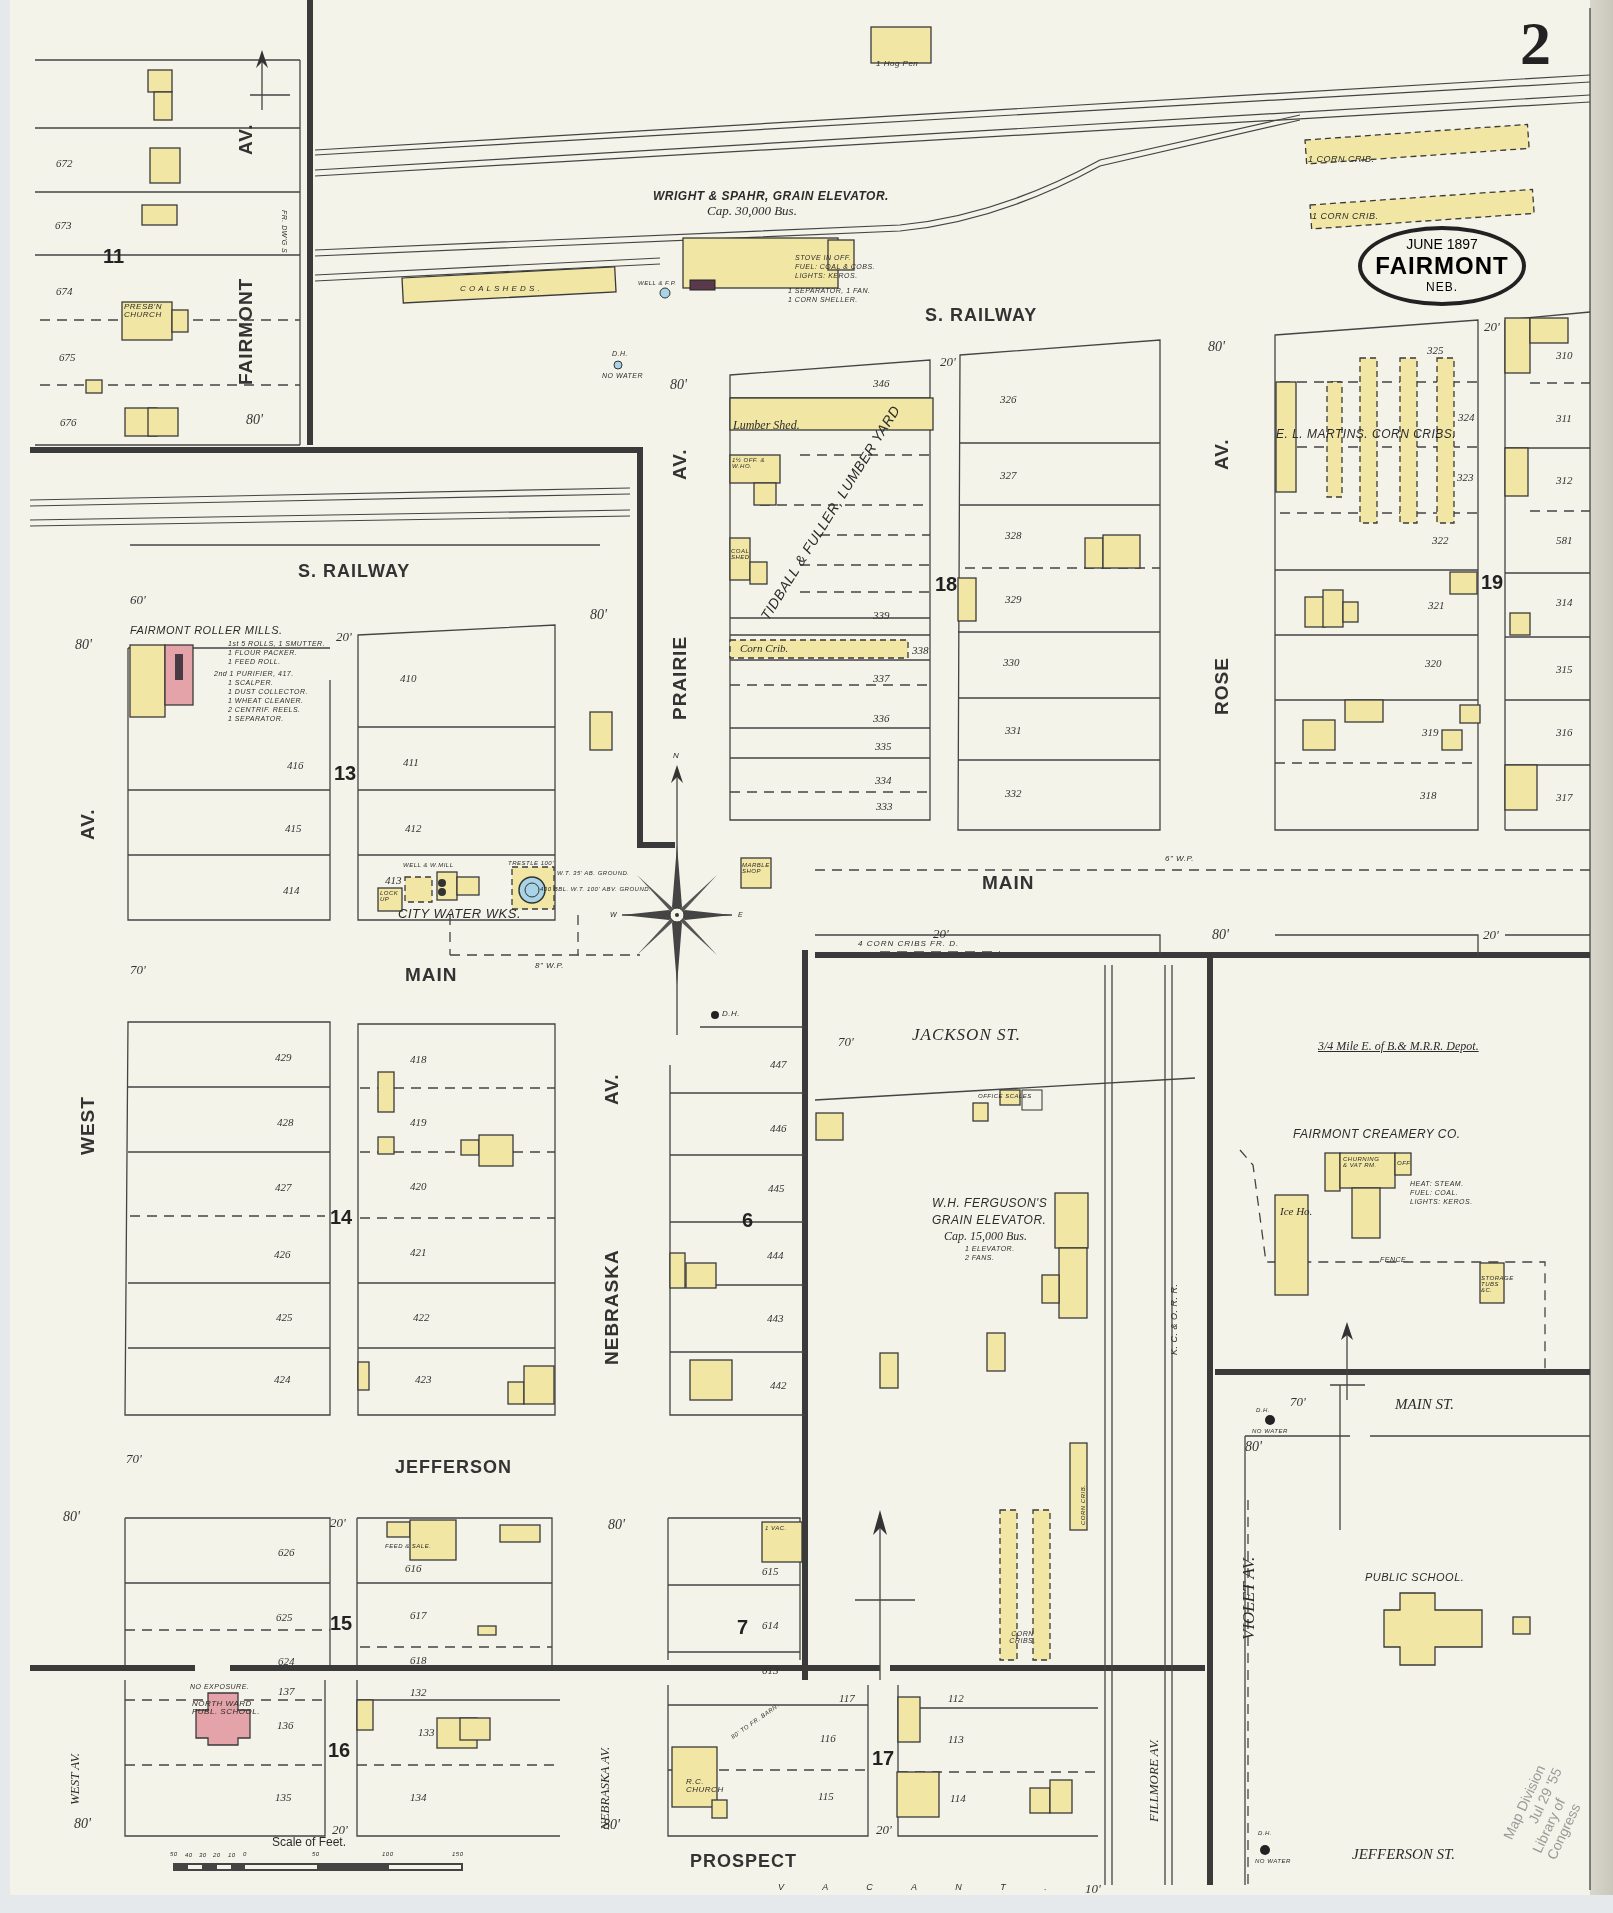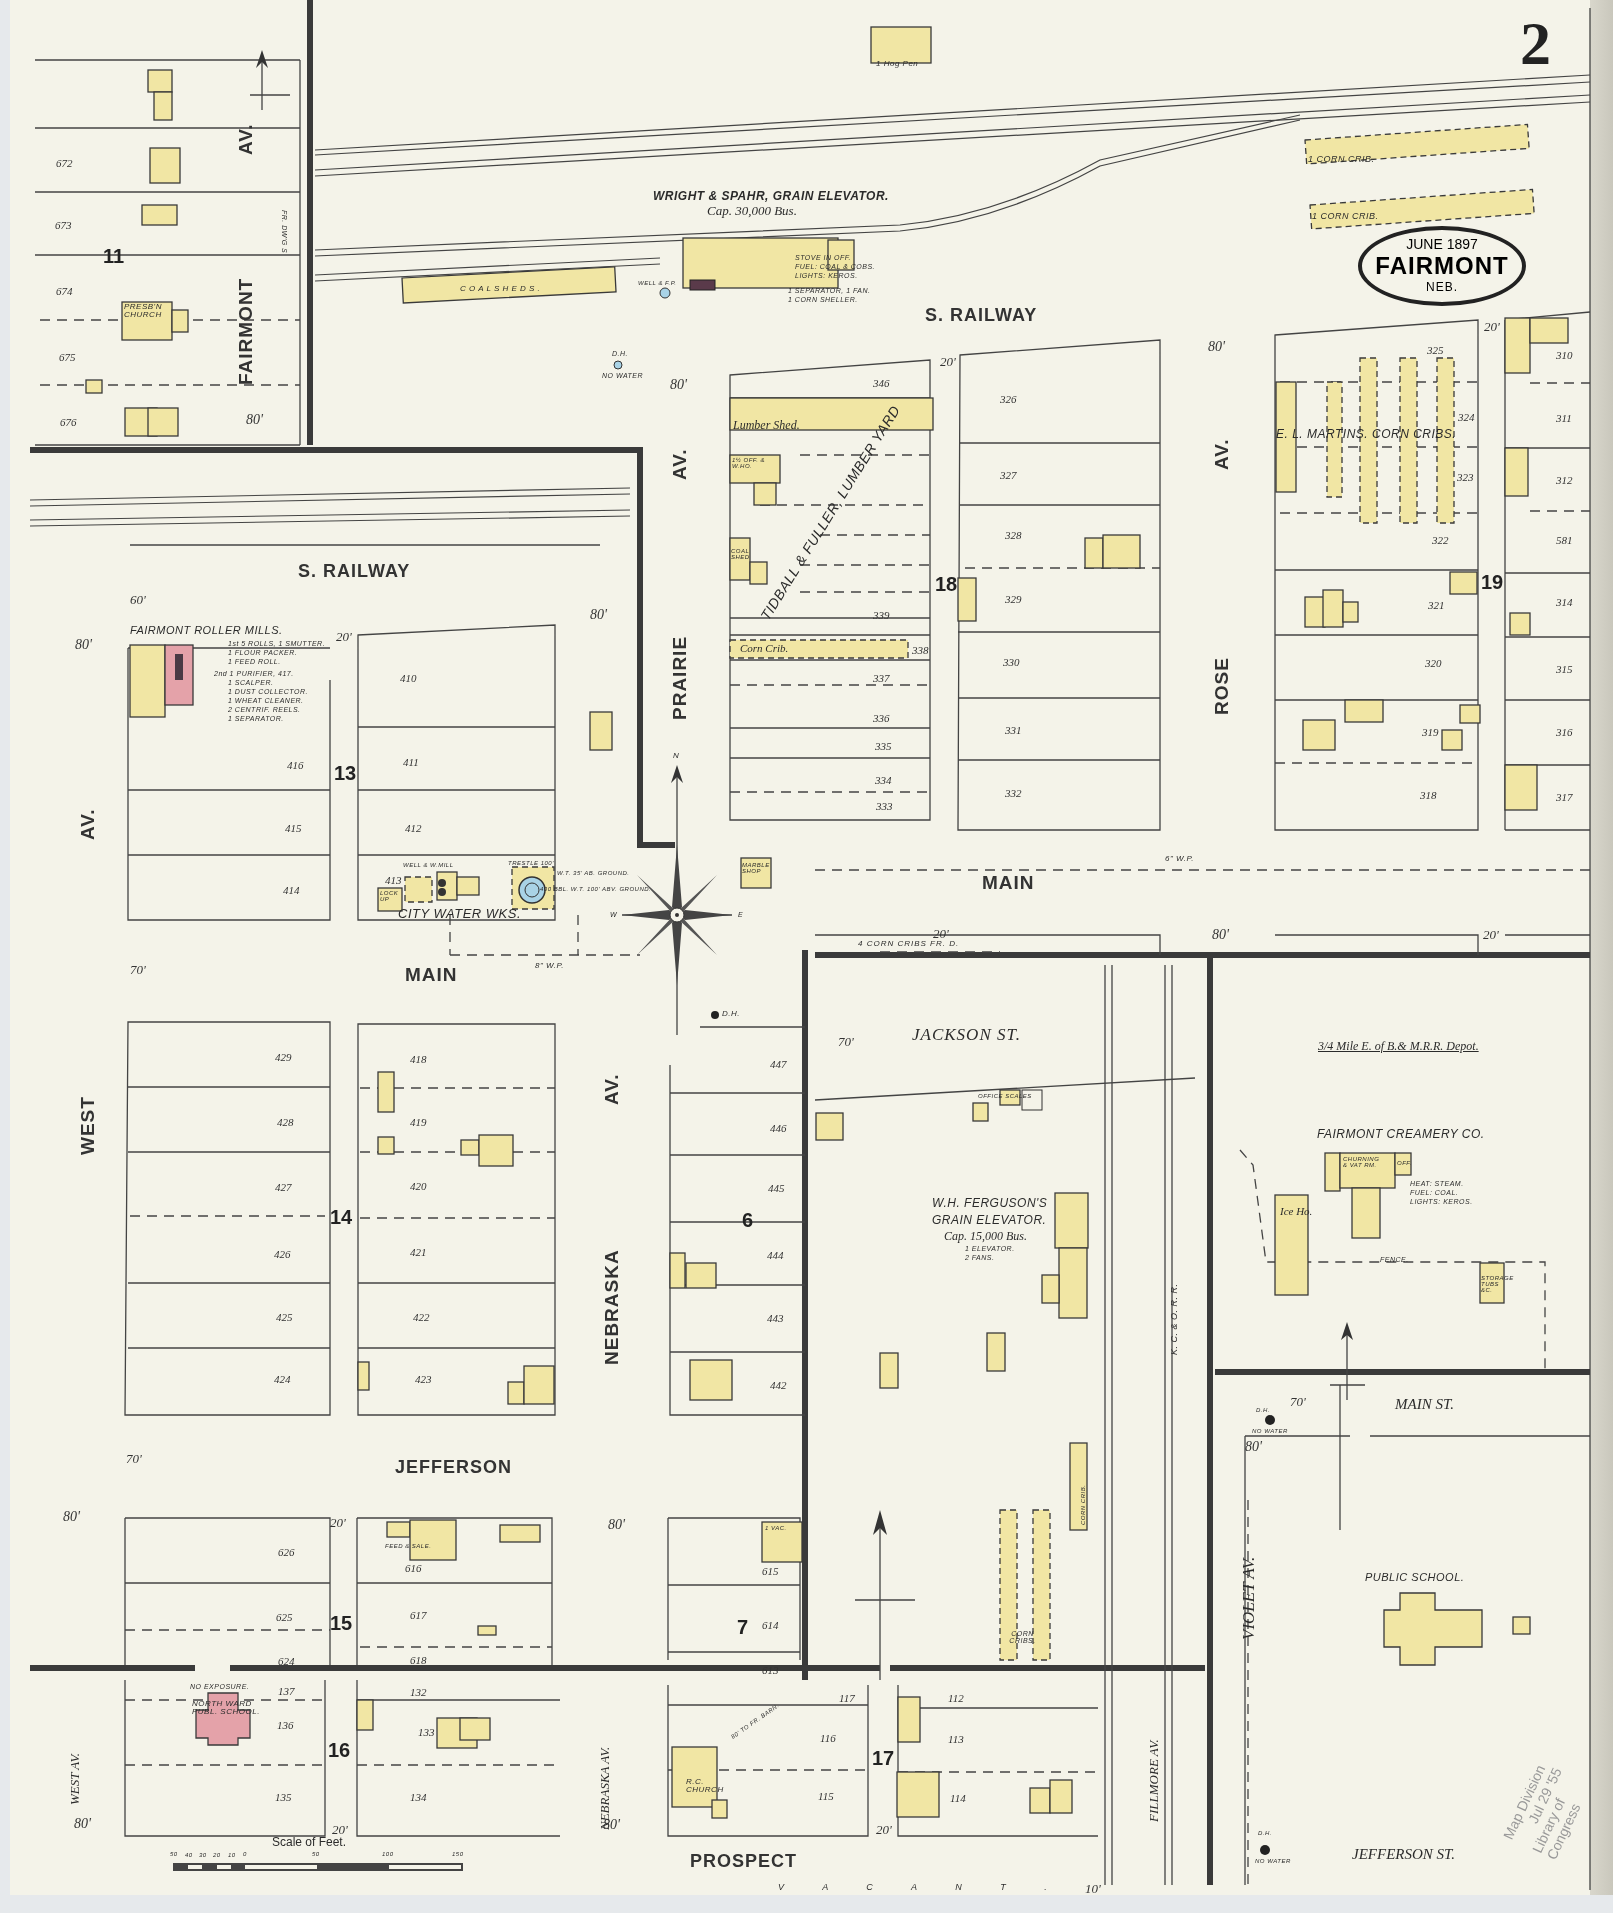--- a/index.html
+++ b/index.html
@@ -340,21 +340,21 @@
 <div class="t sm" style="left:535px;top:962px;font-size:8px;">8" W.P.</div>
 <div class="t sm" style="left:1165px;top:855px;font-size:8px;">6" W.P.</div>
 <div class="t it" style="left:733px;top:419px;font-size:12px;">Lumber Shed.</div>
 <div class="t sm" style="left:758px;top:615px;font-size:14px;transform:rotate(-58deg);transform-origin:0 0;">TIDBALL &amp; FULLER, LUMBER YARD</div>
 <div class="t sm" style="left:732px;top:457px;font-size:6px;width:45px;white-space:normal;">1½ OFF. &amp; W.HO.</div>
 <div class="t sm" style="left:731px;top:548px;font-size:6px;width:18px;white-space:normal;">COAL SHED</div>
 <div class="t it" style="left:740px;top:643px;font-size:11px;">Corn Crib.</div>
 <div class="t sm" style="left:1276px;top:428px;font-size:12px;">E. L. MARTINS. CORN CRIBS.</div>
 <div class="t sm" style="left:858px;top:940px;font-size:8px;letter-spacing:1px;">4   CORN   CRIBS   FR. D.</div>
 <div class="t it" style="left:1318px;top:1040px;font-size:12px;text-decoration:underline;">3/4 Mile E. of B.&amp; M.R.R. Depot.</div>
-<div class="t sm" style="left:1293px;top:1128px;font-size:12px;margin-left:24px;">FAIRMONT CREAMERY CO.</div>
+<div class="t sm" style="left:1293px;top:1128px;font-size:12px;">FAIRMONT CREAMERY CO.</div>
 <div class="t sm" style="left:1410px;top:1180px;font-size:7px;">HEAT: STEAM.</div>
 <div class="t sm" style="left:1410px;top:1189px;font-size:7px;">FUEL: COAL.</div>
 <div class="t sm" style="left:1410px;top:1198px;font-size:7px;">LIGHTS: KEROS.</div>
 <div class="t sm" style="left:1343px;top:1156px;font-size:6px;width:40px;white-space:normal;">CHURNING &amp; VAT RM.</div>
 <div class="t sm" style="left:1397px;top:1160px;font-size:6px;">OFF.</div>
 <div class="t it" style="left:1280px;top:1206px;font-size:11px;">Ice Ho.</div>
 <div class="t sm" style="left:1481px;top:1275px;font-size:6px;width:24px;white-space:normal;">STORAGE TUBS &amp;C.</div>
 <div class="t sm" style="left:1380px;top:1256px;font-size:7px;">FENCE.</div>
 <div class="t sm" style="left:932px;top:1195px;font-size:12px;width:120px;white-space:normal;line-height:1.4;">W.H. FERGUSON'S GRAIN ELEVATOR.</div>
 <div class="t it" style="left:944px;top:1230px;font-size:12px;">Cap. 15,000 Bus.</div>

